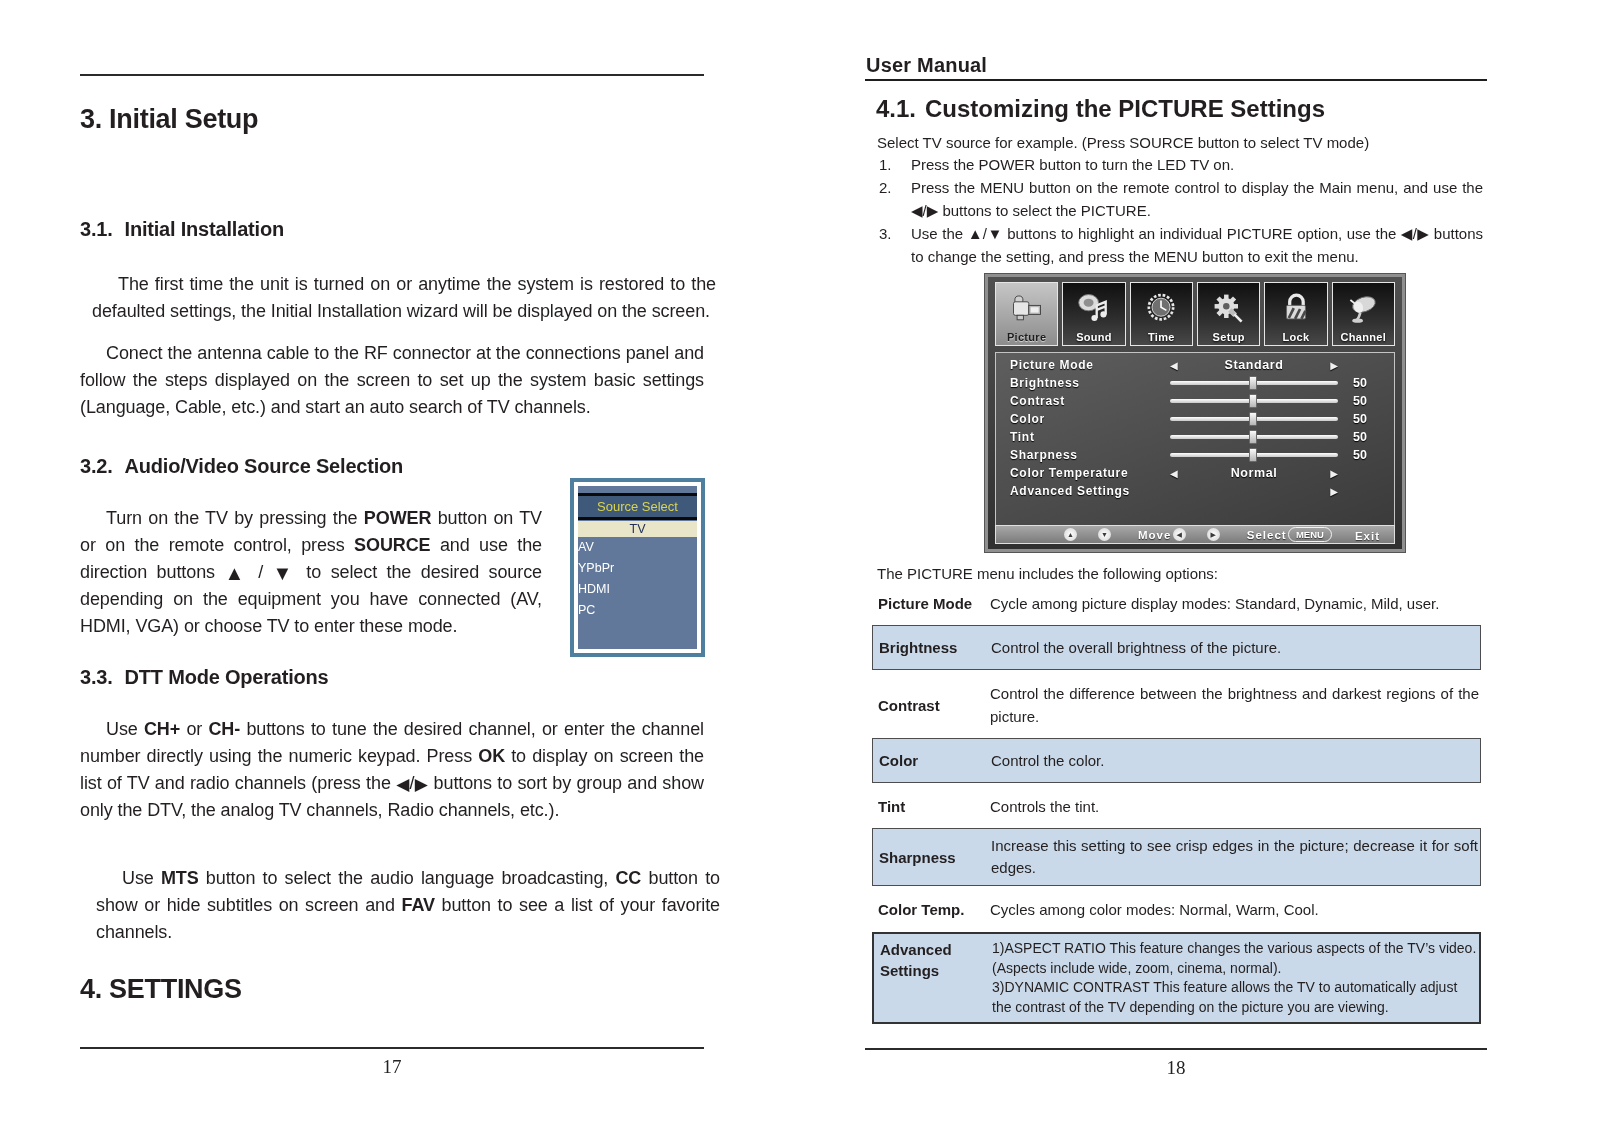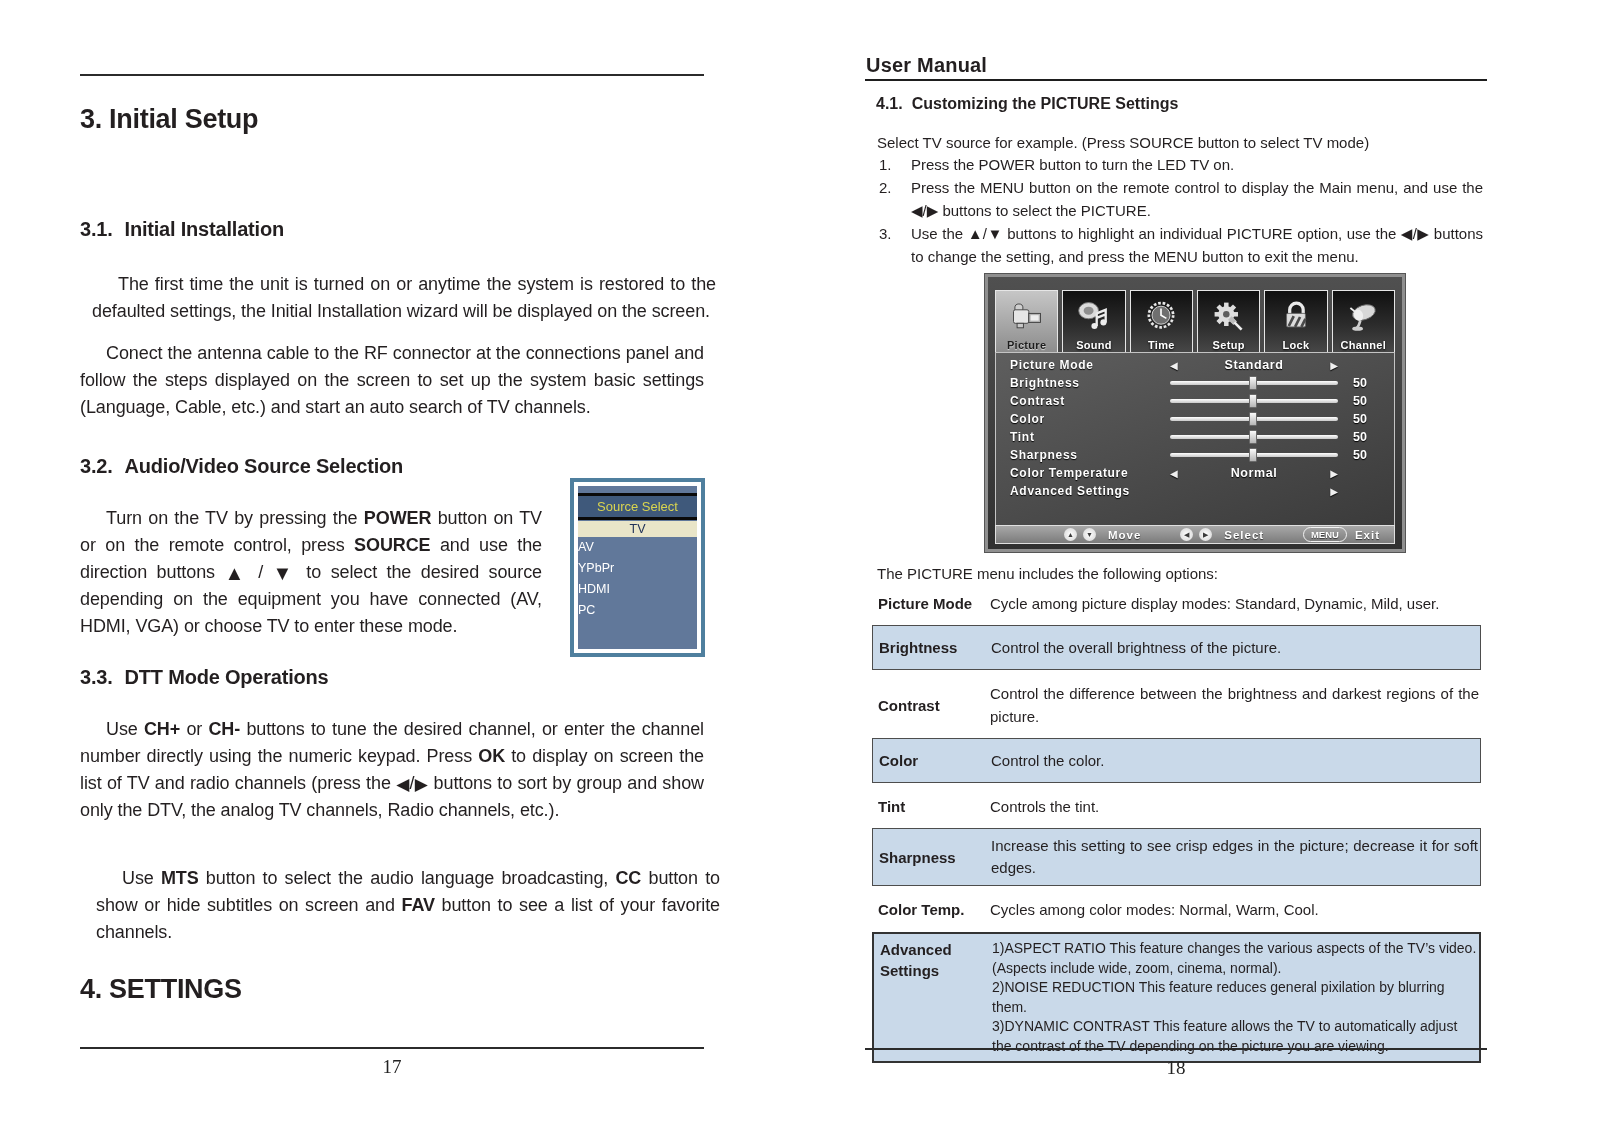--- a/index.html
+++ b/index.html
@@ -19,38 +19,38 @@
   
   .srcbox{border:4px solid #4f7f9e;background:#fff;padding:4px;box-sizing:border-box;}
   .srcinner{background:#61789a;width:100%;height:100%;box-sizing:border-box;padding-top:7px;}
   .srctitle{border-top:3px solid #0a0a0a;border-bottom:3px solid #0a0a0a;background:#3f597b;
             color:#d9d44f;font-size:13px;text-align:center;padding:3px 0;}
   .srcsel{background:#e9e5c8;color:#203158;font-size:12.5px;text-align:center;padding:1px 0;margin-top:1px;}
   .srcitem{color:#fff;font-size:12.5px;line-height:21px;}
   
   .rp-h{font-size:20px;font-weight:700;letter-spacing:0.2px;}
   .rprule{border-top:2px solid #1e1e1e;height:0;}
-  .h2r{font-size:16px;font-weight:700;}
+  .h2r{font-size:24px;font-weight:700;}
   .h2r .num{margin-right:9px;}
   .body-r{font-size:15px;line-height:23px;}
   .step{display:flex;}
   .step .sn{width:32px;flex:none;}
   .step .st{flex:1;text-align:justify;}
   
   .trow{display:flex;box-sizing:border-box;width:609px;}
   .tlabel{width:112px;flex:none;padding-left:6px;font-weight:700;font-size:15px;line-height:21px;}
   .tdesc{flex:1;font-size:15px;line-height:21px;padding-right:2px;}
   .just{text-align:justify;}
   .shaded{background:#c9d9e9;border:1.5px solid #4d4d4d;}
   .strong-border{border:2.5px solid #333;}
   .adesc div{font-size:14px;line-height:19.5px;}
   
   .osd{width:420px;height:278px;box-sizing:border-box;background:linear-gradient(180deg,#505050,#303030);
        border:3px solid #8f8f8f;outline:1px solid #555;}
-  .osd-tabs{position:absolute;left:7px;right:7px;top:13px;height:64px;display:flex;gap:4px;}
+  .osd-tabs{position:absolute;left:7px;right:7px;top:5px;height:64px;display:flex;gap:4px;}
   .osd-tab{flex:1;border:1px solid #e6e6e6;box-sizing:border-box;
            background:linear-gradient(180deg,#101010 0%,#2c2c2c 55%,#484848 100%);
            display:flex;flex-direction:column;align-items:center;justify-content:flex-end;}
   .osd-tab.sel{background:linear-gradient(180deg,#c6c6c6,#8c8c8c);}
   .osd-tab .ticon{flex:1;display:flex;align-items:center;justify-content:center;padding-top:3px;}
   .osd-tab .tlab{font-size:11px;font-weight:700;color:#fff;text-shadow:0 1px 2px #000;padding-bottom:2px;letter-spacing:0.3px;}
   .osd-tab.sel .tlab{color:#1d1d1d;text-shadow:0 1px 1px #ddd;}
   .osd-menu{position:absolute;left:7px;right:7px;top:75px;height:181px;border:1px solid #c4c4c4;
             background:linear-gradient(160deg,#5e5e5e,#3a3a3a);box-sizing:border-box;padding-top:3px;}
   .mrow{display:flex;align-items:center;height:18px;padding:0 12px 0 14px;}
@@ -59,21 +59,21 @@
   .mval{width:44px;flex:none;text-align:center;font-size:12.5px;font-weight:700;color:#fff;text-shadow:0 1px 1px #000;}
   .track{position:relative;height:4px;width:100%;background:linear-gradient(#ffffff,#c9c9c9);border-radius:2px;}
   .knob{position:absolute;left:47%;top:-5px;width:8px;height:14px;background:linear-gradient(#fafafa,#b5b5b5);
         border:1px solid #6a6a6a;border-radius:1px;box-sizing:border-box;}
   .choice{display:flex;align-items:center;justify-content:space-between;width:100%;}
   .carr{font-size:10px;color:#f0f0f0;text-shadow:0 1px 1px #000;}
   .cval{font-size:12.5px;font-weight:700;color:#fff;letter-spacing:0.6px;text-shadow:0 1px 1px #000;}
   .osd-foot{position:absolute;left:7px;right:7px;bottom:5px;height:19px;border:1px solid #e0e0e0;
             background:linear-gradient(#a8a8a8,#7b7b7b);box-sizing:border-box;
             display:flex;align-items:center;justify-content:space-between;padding:0 14px 0 68px;}
-  .fgroup{display:flex;align-items:center;gap:6px;}
+  .fgroup{display:flex;align-items:flex-end;gap:21px;}
   .fcirc{width:13px;height:13px;border-radius:50%;background:radial-gradient(#ffffff,#d2d2d2);
          color:#3a3a3a;font-size:7px;display:inline-flex;align-items:center;justify-content:center;flex:none;}
   .flab{font-size:11.5px;font-weight:700;color:#fff;text-shadow:0 1px 1px #333;margin-left:6px;letter-spacing:1px;}
   .fpill{border:1.5px solid #f2f2f2;border-radius:9px;padding:0 7px;font-size:9.5px;font-weight:700;
          color:#fff;text-shadow:0 1px 1px #333;line-height:13px;}
 </style>
 </head>
 <body>
 
 <div class="root">
@@ -367,21 +367,20 @@
     <div class="trow" style="margin-top:9px;padding:4px 0;">
       <span class="tlabel">Color Temp.</span>
       <span class="tdesc">Cycles among color modes: Normal, Warm, Cool.</span>
     </div>
 
     <div class="trow shaded strong-border" style="margin-top:8px;padding:5px 0;">
       <span class="tlabel">Advanced Settings</span>
       <span class="tdesc adesc">
         <div>1)ASPECT RATIO This feature changes the various aspects of the TV’s video.</div>
         <div>(Aspects include wide, zoom, cinema, normal).</div>
-        <div>2)NOISE REDUCTION This feature reduces general pixilation by blurring them.</div>
         <div>3)DYNAMIC CONTRAST This feature allows the TV to automatically adjust the contrast of the TV depending on the picture you are viewing.</div>
       </span>
     </div>
   </div>
 
   <div class="abs rule" style="left:865px;top:1048px;width:622px;"></div>
   <div class="abs pagenum" style="left:865px;top:1057px;width:622px;">18</div>
 
 </div>
 

